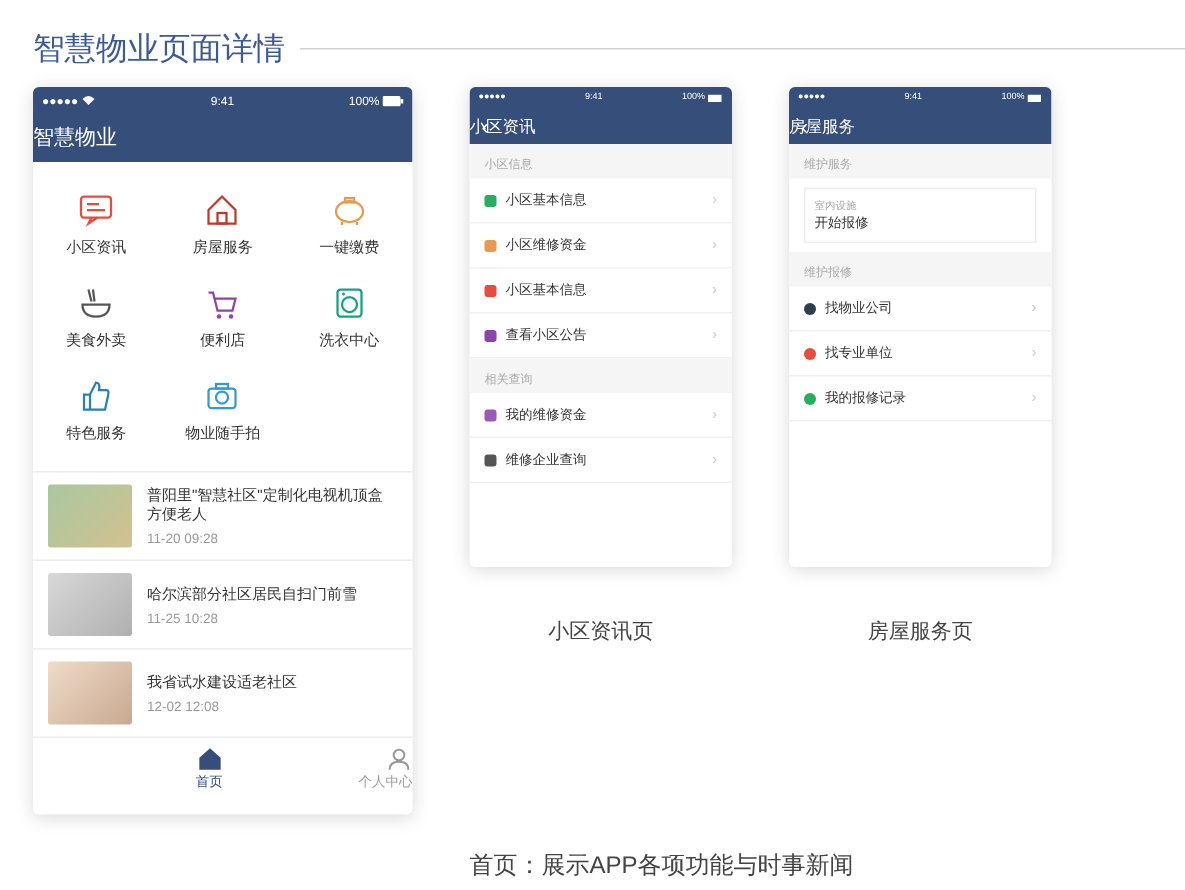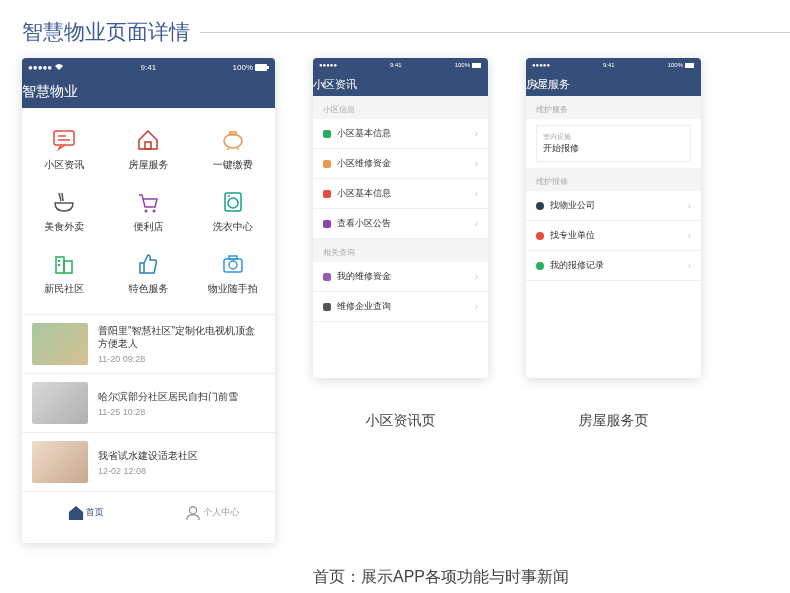--- a/index.html
+++ b/index.html
@@ -31,21 +31,21 @@
 .news-item { display: flex; padding: 8px 10px; border-top: 1px solid #eee; gap: 10px; }
 .news-thumb { width: 56px; height: 42px; background: #ccc; flex-shrink: 0; border-radius: 2px; }
 .thumb1 { background: linear-gradient(135deg, #a8c8a0 0%, #d4c090 100%); }
 .thumb2 { background: linear-gradient(135deg, #d8d8d8 0%, #b0b0b0 100%); }
 .thumb3 { background: linear-gradient(135deg, #f0dcc8 0%, #c8a890 100%); }
 .news-text { display: flex; flex-direction: column; justify-content: center; gap: 4px; }
 .news-title { font-size: 10px; color: #333; line-height: 1.3; }
 .news-time { font-size: 9px; color: #999; }
 
 .tab-bar { display: flex; height: 42px; border-top: 1px solid #eee; }
-.tab-item { flex: 1; display: flex; flex-direction: row; align-items: center; justify-content: center; gap: 1px; }
+.tab-item { flex: 1; display: flex; flex-direction: column; align-items: flex-end; justify-content: center; gap: 1px; }
 .tab-icon { width: 18px; height: 16px; }
 .tab-label { font-size: 9px; color: #999; }
 .tab-item.active .tab-label { color: #364e7a; }
 
 .section-header { font-size: 8px; color: #aaa; padding: 8px 10px 4px; background: #f5f5f5; }
 .list-item { display: flex; align-items: center; padding: 8px 10px; border-bottom: 1px solid #f0f0f0; font-size: 9px; color: #333; gap: 6px; }
 .list-dot { width: 8px; height: 8px; border-radius: 2px; flex-shrink: 0; }
 .chevron-r { margin-left: auto; color: #ccc; font-size: 10px; }
 .highlight-box { background: #fff; margin: 6px 10px; padding: 6px; border: 1px solid #eee; text-align: left; font-size: 9px; color: #333; }
 .hb-sub { font-size: 7px; color: #aaa; }
@@ -144,31 +144,20 @@
               <rect x="5" y="4" width="16" height="18" rx="2" fill="none" stroke="#16a085" stroke-width="1.5"></rect>
               <circle cx="13" cy="14" r="5" fill="none" stroke="#16a085" stroke-width="1.5"></circle>
               <circle cx="9" cy="7" r="1" fill="#16a085"></circle>
             </svg>
           </div>
         <span class="grid-label">洗衣中心</span>
       </div>
       <div class="grid-item">
         <div class="grid-icon">
             <svg width="26" height="26" viewBox="0 0 26 26">
-              <rect x="5" y="6" width="8" height="16" fill="none" stroke="#27ae60" stroke-width="1.5"></rect>
-              <rect x="13" y="10" width="8" height="12" fill="none" stroke="#27ae60" stroke-width="1.5"></rect>
-              <rect x="7" y="9" width="2" height="2" fill="#27ae60"></rect>
-              <rect x="7" y="13" width="2" height="2" fill="#27ae60"></rect>
-            </svg>
-          </div>
-        <span class="grid-label">新民社区</span>
-      </div>
-      <div class="grid-item">
-        <div class="grid-icon">
-            <svg width="26" height="26" viewBox="0 0 26 26">
               <path d="M5 12 L5 22 L9 22 L9 12 Z M9 12 L13 4 Q16 4 15 9 L20 9 Q22 9 21 13 L19 22 L9 22" fill="none" stroke="#2980b9" stroke-width="1.5"></path>
             </svg>
           </div>
         <span class="grid-label">特色服务</span>
       </div>
       <div class="grid-item">
         <div class="grid-icon">
             <svg width="26" height="26" viewBox="0 0 26 26">
               <rect x="4" y="8" width="18" height="13" rx="2" fill="none" stroke="#3498db" stroke-width="1.5"></rect>
               <circle cx="13" cy="14" r="4" fill="none" stroke="#3498db" stroke-width="1.5"></circle>

